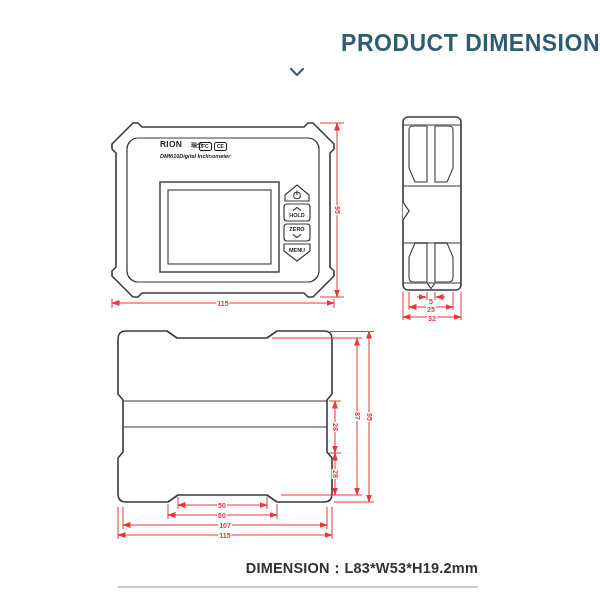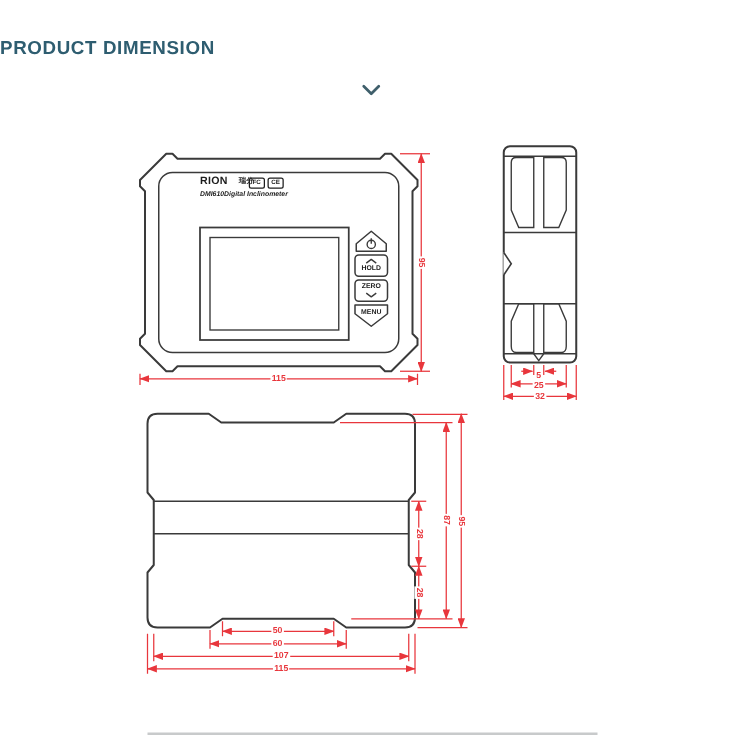--- a/index.html
+++ b/index.html
@@ -1,21 +1,21 @@
 <!DOCTYPE html>
 <html><head>
 <meta charset="utf-8">
 <style>
   html,body{margin:0;padding:0;background:#fff;}
   #stage{position:relative;width:600px;height:600px;background:#fff;overflow:hidden;
          font-family:"Liberation Sans",sans-serif;}
   .abs{position:absolute;}
   .view-svg{position:absolute;left:0;top:0;pointer-events:none;}
-  #page-title{position:absolute;left:0;top:30px;width:600px;text-align:left;
-              font-size:15px;font-weight:700;letter-spacing:.5px;color:#2e5d70;}
+  #page-title{position:absolute;left:0;top:30px;width:600px;text-align:right;
+              font-size:23px;font-weight:700;letter-spacing:.5px;color:#2e5d70;}
   .dim-label{position:absolute;color:#e8363c;font-size:7px;font-weight:700;line-height:1;
              background:#fff;padding:0 1px;transform:translate(-50%,-50%);white-space:nowrap;}
   .dim-label.rot{transform:translate(-50%,-50%) rotate(90deg);}
   .dev-text{position:absolute;color:#1d1d1d;line-height:1;white-space:nowrap;padding-left:20px;}
   .brand{font-size:8.5px;font-weight:700;letter-spacing:.2px;}
   .brand-cn{font-size:6px;font-weight:700;}
   .badge{position:absolute;color:#1d1d1d;border:1px solid #1d1d1d;border-radius:2px;
          font-size:5px;font-weight:700;line-height:1;padding:1px 2px;white-space:nowrap;}
   .model{font-size:5.5px;font-weight:700;font-style:italic;}
   .btn-label{position:absolute;color:#1d1d1d;font-size:5.5px;font-weight:700;line-height:1;
@@ -166,15 +166,16 @@
   </svg>
   <span class="dim-label rot" style="left:335px;top:427px;">28</span>
   <span class="dim-label rot" style="left:335px;top:474px;">28</span>
   <span class="dim-label rot" style="left:357px;top:416px;">87</span>
   <span class="dim-label rot" style="left:369px;top:417px;">95</span>
   <span class="dim-label" style="left:222px;top:505px;">50</span>
   <span class="dim-label" style="left:222px;top:515px;">60</span>
   <span class="dim-label" style="left:225px;top:525px;">107</span>
   <span class="dim-label" style="left:225px;top:535px;">115</span>
 
+  <div id="footer-text">DIMENSION：L83*W53*H19.2mm</div>
   <div id="footer-divider"></div>
 
 </div>
 
 </body></html>

